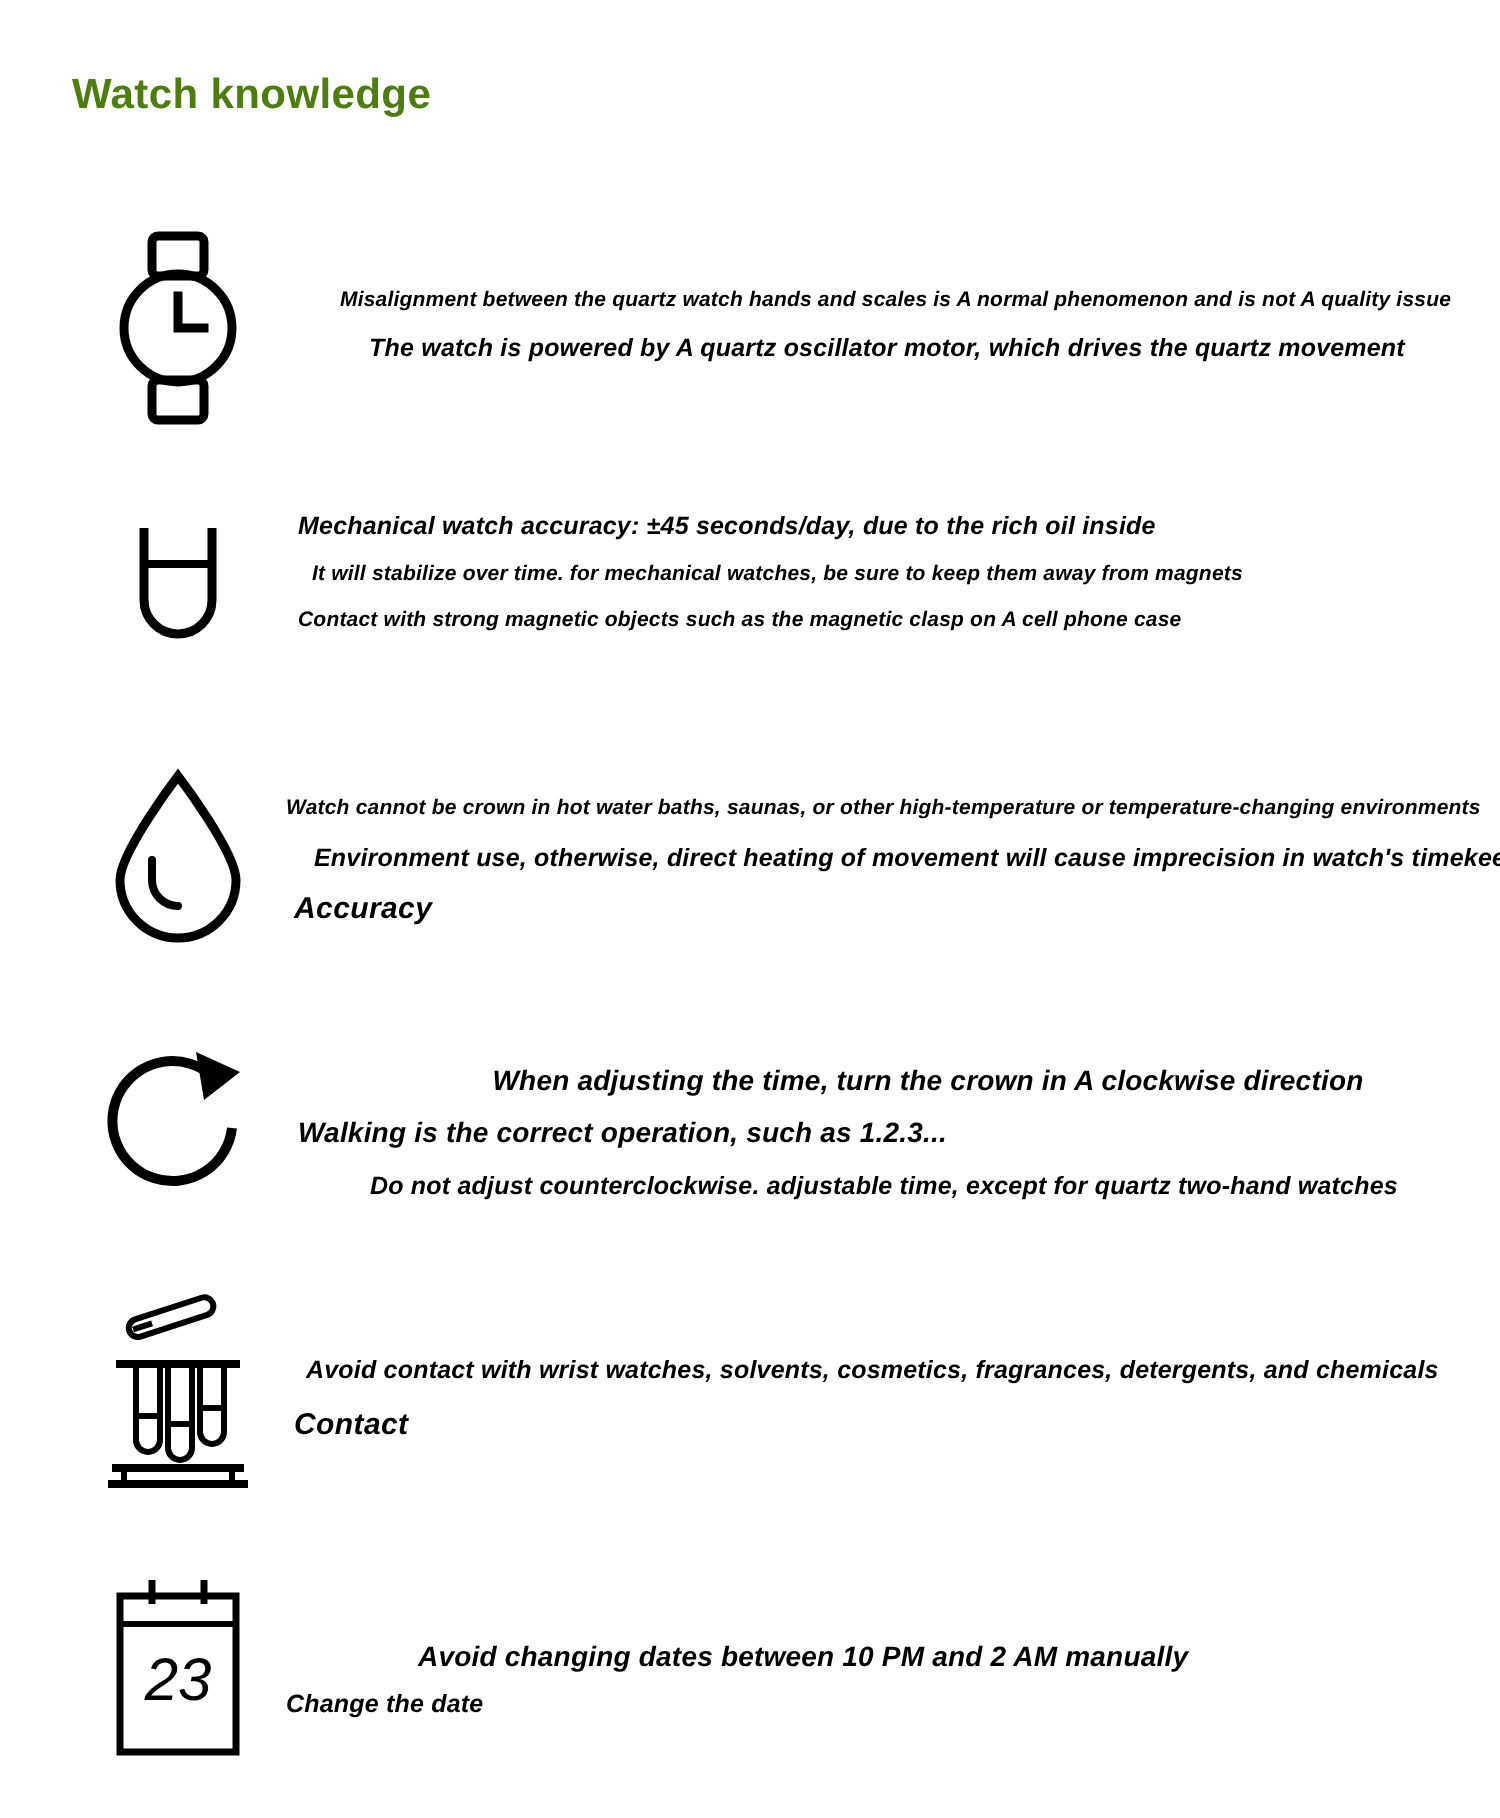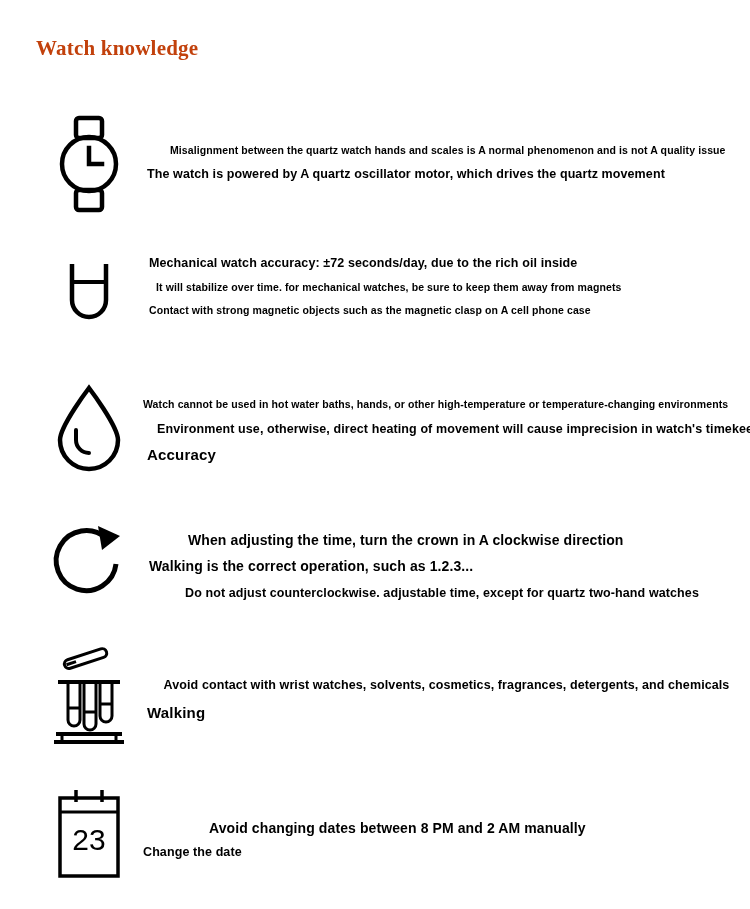--- a/index.html
+++ b/index.html
@@ -20,28 +20,28 @@
     width: 750px;
     height: 909px;
   }
   .page-title {
     position: absolute;
     left: 36px;
     top: 36px;
     font-size: 21px;
     font-weight: bold;
     letter-spacing: 0.2px;
-    color: #c2410c;
-    font-family: Liberation Serif, serif;
+    color: #4d7c0f;
   }
 
   .section {
     position: absolute;
     left: 0;
     width: 750px;
+    font-style: italic;
   }
   .icon-box {
     position: absolute;
     left: 36px;
     width: 96px;
     display: flex;
     align-items: flex-start;
     justify-content: flex-end;
   }
   .lines {
@@ -59,21 +59,21 @@
   .t-sm { font-size: 10.5px; font-weight: bold; letter-spacing: 0.1px; }
   .t-md { font-size: 12.5px; font-weight: bold; letter-spacing: 0.1px; }
   .t-lg { font-size: 14px; font-weight: bold; letter-spacing: 0.1px; }
   .t-xl { font-size: 15px; font-weight: bold; letter-spacing: 0.2px; }
 
   
   #sec-quartz { top: 108px; height: 110px; }
   #sec-quartz .icon-box { top: 6px; }
   #sec-quartz .lines { top: 36px; }
   #sec-quartz .line.l1 { margin-left: 30px; margin-bottom: 11px; }
-  #sec-quartz .line.l2 { margin-left: 7px; }
+  #sec-quartz .line.l2 { margin-left: 7px; text-align: center; }
 
   
   #sec-magnet { top: 248px; height: 110px; }
   #sec-magnet .icon-box { top: 8px; }
   #sec-magnet .lines { top: 8px; }
   #sec-magnet .line.l1 { margin-left: 9px; margin-bottom: 11px; }
   #sec-magnet .line.l2 { margin-left: 16px; margin-bottom: 11px; }
   #sec-magnet .line.l3 { margin-left: 9px; }
 
   
@@ -81,29 +81,29 @@
   #sec-water .icon-box { top: 2px; }
   #sec-water .lines { top: 20px; }
   #sec-water .line.l1 { margin-left: 3px; margin-bottom: 12px; }
   #sec-water .line.l2 { margin-left: 17px; margin-bottom: 10px; }
   #sec-water .line.l3 { margin-left: 7px; }
 
   
   #sec-crown { top: 512px; height: 110px; }
   #sec-crown .icon-box { top: 8px; }
   #sec-crown .lines { top: 20px; }
-  #sec-crown .line.l1 { margin-left: 48px; margin-bottom: 10px; }
+  #sec-crown .line.l1 { margin-left: 48px; margin-bottom: 10px; text-align: center; }
   #sec-crown .line.l2 { margin-left: 9px; margin-bottom: 12px; }
   #sec-crown .line.l3 { margin-left: 9px; padding-left: 36px; }
 
   
   #sec-contact { top: 640px; height: 120px; }
   #sec-contact .icon-box { top: 6px; }
   #sec-contact .lines { top: 38px; }
-  #sec-contact .line.l1 { margin-left: 13px; margin-bottom: 12px; text-align: center; }
+  #sec-contact .line.l1 { margin-left: 13px; margin-bottom: 12px; }
   #sec-contact .line.l2 { margin-left: 7px; }
 
   
   #sec-date { top: 780px; height: 120px; }
   #sec-date .icon-box { top: 6px; }
   #sec-date .lines { top: 40px; }
   #sec-date .line.l1 { margin-left: 69px; margin-bottom: 9px; }
   #sec-date .line.l2 { margin-left: 3px; }
 
   svg { display: block; }
@@ -139,35 +139,35 @@
   <div class="section" id="sec-magnet">
     <div class="icon-box">
       <svg width="86" height="80" viewBox="0 0 86 80">
         <path d="M26 8 L26 44 a17 17 0 0 0 34 0 L60 8" fill="none" stroke="#000" stroke-width="4.5"></path>
         <line x1="26" y1="26" x2="43" y2="26" stroke="#000" stroke-width="4"></line>
         <line x1="43" y1="26" x2="60" y2="26" stroke="#000" stroke-width="4"></line>
         <line x1="26" y1="8" x2="26" y2="8" stroke="#000" stroke-width="4"></line>
       </svg>
     </div>
     <div class="lines">
-      <span class="line l1 t-md">Mechanical watch accuracy: ±72 seconds/day, due to the rich oil inside</span>
+      <span class="line l1 t-md">Mechanical watch accuracy: ±45 seconds/day, due to the rich oil inside</span>
       <span class="line l2 t-sm">It will stabilize over time. for mechanical watches, be sure to keep them away from magnets</span>
       <span class="line l3 t-sm">Contact with strong magnetic objects such as the magnetic clasp on A cell phone case</span>
     </div>
   </div>
 
   <div class="section" id="sec-water">
     <div class="icon-box">
       <svg width="86" height="95" viewBox="0 0 86 95">
         <path d="M43 8 C43 8 14 46 14 60 a29 29 0 0 0 58 0 C72 46 43 8 43 8 Z" fill="none" stroke="#000" stroke-width="4.5"></path>
         <path d="M30 50 L30 60 a13 13 0 0 0 13 13" fill="none" stroke="#000" stroke-width="4" stroke-linecap="round"></path>
       </svg>
     </div>
     <div class="lines">
-      <span class="line l1 t-sm">Watch cannot be used in hot water baths, hands, or other high-temperature or temperature-changing environments</span>
+      <span class="line l1 t-sm">Watch cannot be crown in hot water baths, saunas, or other high-temperature or temperature-changing environments</span>
       <span class="line l2 t-md">Environment use, otherwise, direct heating of movement will cause imprecision in watch's timekeeping</span>
       <span class="line l3 t-xl">Accuracy</span>
     </div>
   </div>
 
   <div class="section" id="sec-crown">
     <div class="icon-box">
       <svg width="86" height="90" viewBox="0 0 86 90">
         <path d="M60 18 a30 30 0 1 0 10 26" fill="none" stroke="#000" stroke-width="5" stroke-linecap="butt"></path>
         <polygon points="52,6 74,16 56,30" fill="#000"></polygon>
@@ -200,33 +200,33 @@
         <line x1="54" y1="58" x2="66" y2="58" stroke="#000" stroke-width="3"></line>
 
         <line x1="10" y1="88" x2="76" y2="88" stroke="#000" stroke-width="4"></line>
         <line x1="16" y1="88" x2="16" y2="96" stroke="#000" stroke-width="3"></line>
         <line x1="70" y1="88" x2="70" y2="96" stroke="#000" stroke-width="3"></line>
         <line x1="8" y1="96" x2="78" y2="96" stroke="#000" stroke-width="4"></line>
       </svg>
     </div>
     <div class="lines">
       <span class="line l1 t-md">Avoid contact with wrist watches, solvents, cosmetics, fragrances, detergents, and chemicals</span>
-      <span class="line l2 t-xl">Walking</span>
+      <span class="line l2 t-xl">Contact</span>
     </div>
   </div>
 
   <div class="section" id="sec-date">
     <div class="icon-box">
       <svg width="86" height="110" viewBox="0 0 86 110">
         <line x1="30" y1="4" x2="30" y2="16" stroke="#000" stroke-width="3.5"></line>
         <line x1="56" y1="4" x2="56" y2="16" stroke="#000" stroke-width="3.5"></line>
         <rect x="14" y="12" width="58" height="78" fill="none" stroke="#000" stroke-width="3.5"></rect>
         <line x1="14" y1="26" x2="72" y2="26" stroke="#000" stroke-width="3"></line>
         <text class="cal-number" x="43" y="64" text-anchor="middle">23</text>
       </svg>
     </div>
     <div class="lines">
-      <span class="line l1 t-lg">Avoid changing dates between 8 PM and 2 AM manually</span>
+      <span class="line l1 t-lg">Avoid changing dates between 10 PM and 2 AM manually</span>
       <span class="line l2 t-md">Change the date</span>
     </div>
   </div>
 
 </div>
 
 </body></html>

